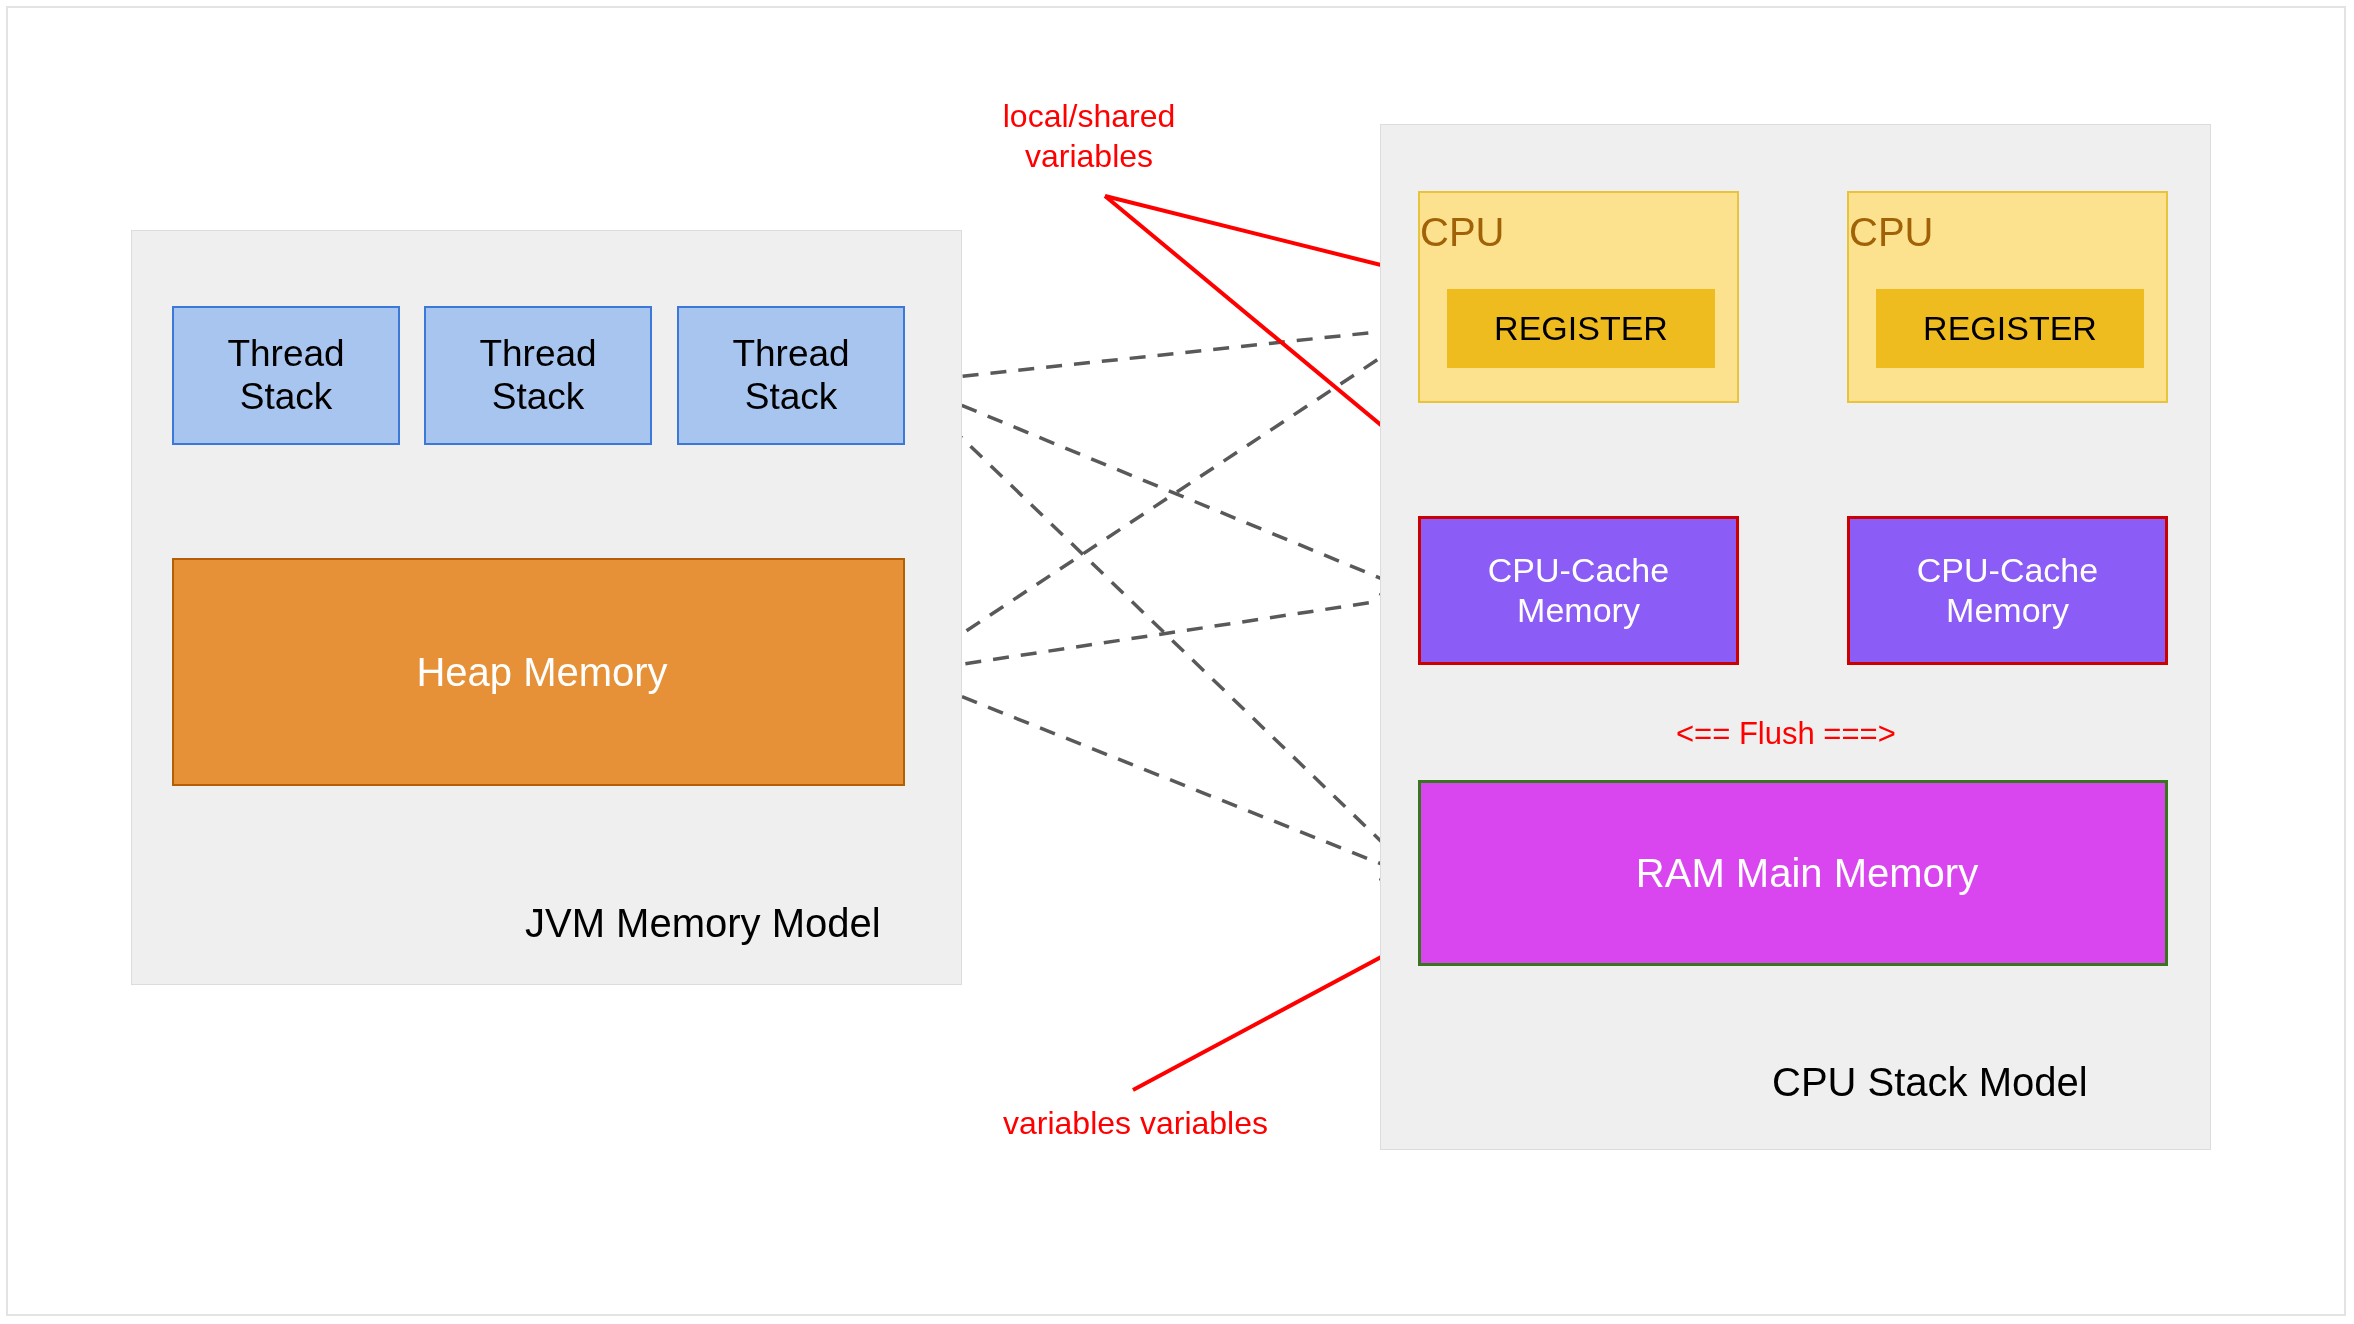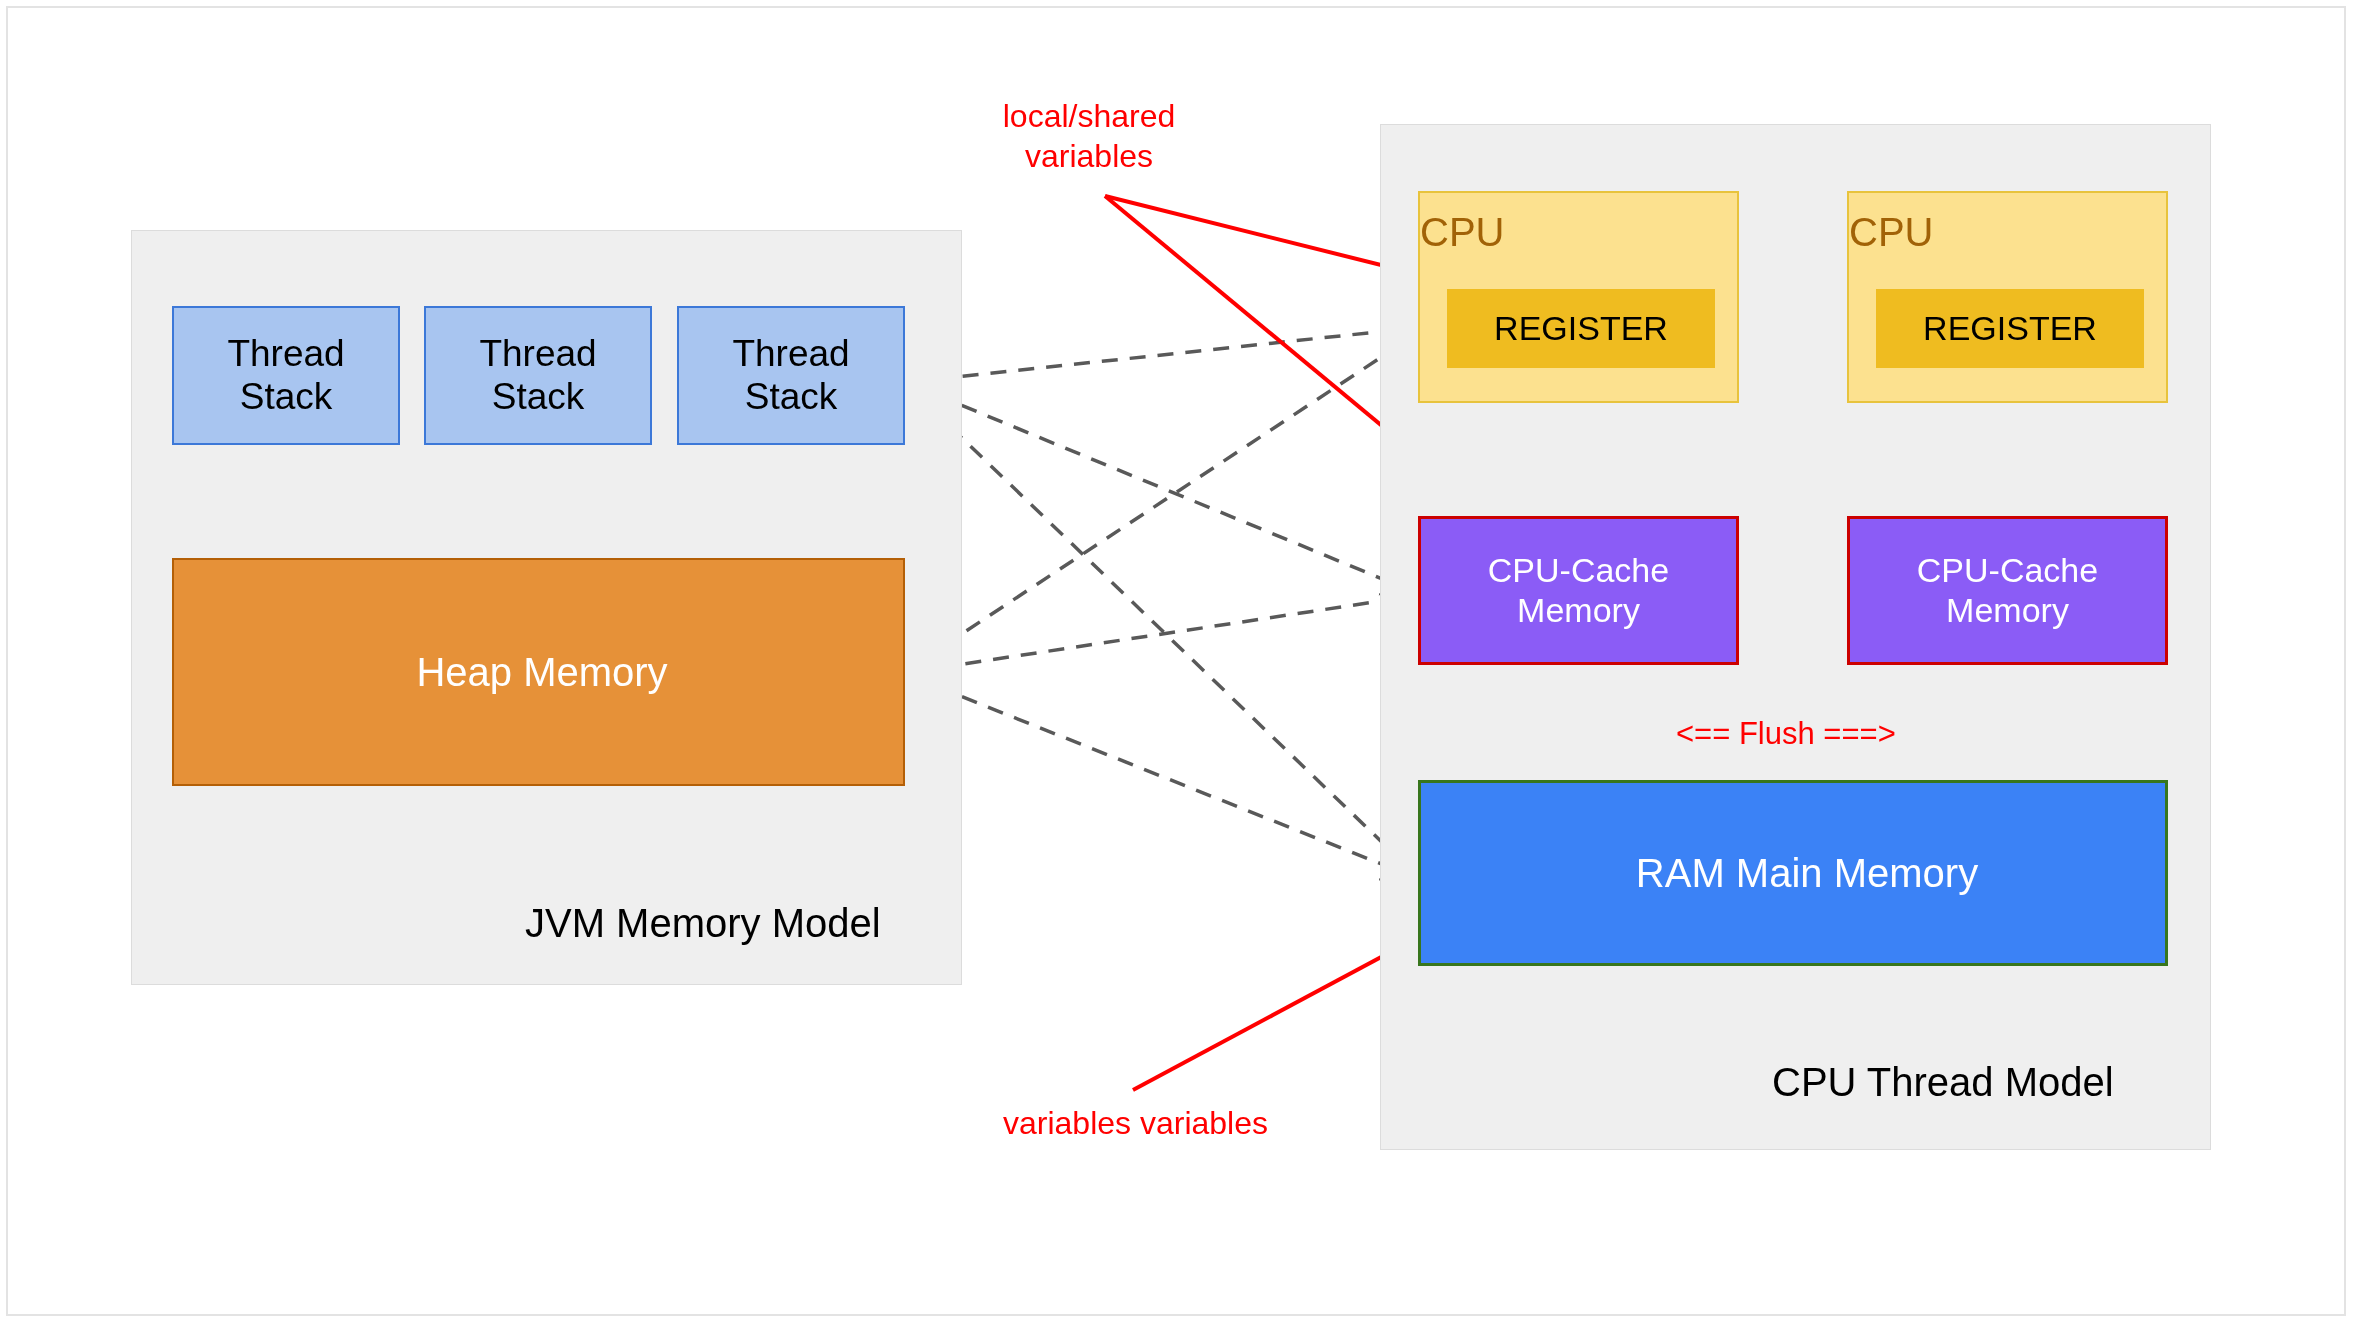--- a/index.html
+++ b/index.html
@@ -91,21 +91,21 @@
     align-items: center;
     justify-content: center;
   }
   .cache {
     background: #8b5cf6;
     border: 3px solid #cc0000;
     color: #ffffff;
     font-size: 34px;
   }
   .ram {
-    background: #3b82f6;
+    background: #d946ef;
     border: 3px solid #38761d;
     color: #ffffff;
     font-size: 40px;
     padding-left: 28px;
   }
 
   .annot {
     position: absolute;
     color: #ff0000;
     font-size: 32px;
@@ -215,20 +215,20 @@
     <span class="register" style="left:27px; top:96px; width:268px; height:79px;">REGISTER</span>
   </div>
 
   <div class="node cache" style="left: 1847px; top: 516px; width: 321px; height: 149px; white-space: pre-line;">CPU-Cache
 Memory</div>
 
   <div class="node ram" style="left:1418px; top:780px; width:750px; height:186px;">RAM Main Memory</div>
 
   <div class="flush-label" style="left:1676px; top:716px;">&lt;== Flush ===&gt;</div>
 
-  <div class="group-label" style="left:1772px; top:1060px;">CPU Thread Model</div>
+  <div class="group-label" style="left:1772px; top:1060px;">CPU Stack Model</div>
 
   <div class="annot" style="left: 984px; top: 96px; width: 210px; text-align: center; white-space: pre-line;">local/shared
 variables</div>
 
   <div class="annot" style="left: 1003px; top: 1103px; white-space: pre-line;">variables variables</div>
 
 </div>
 
 </body></html>

